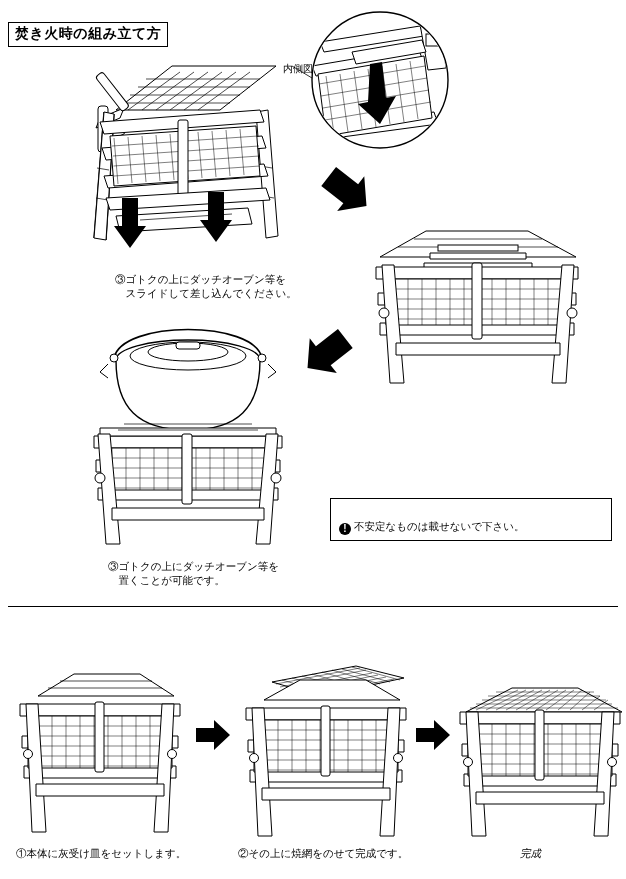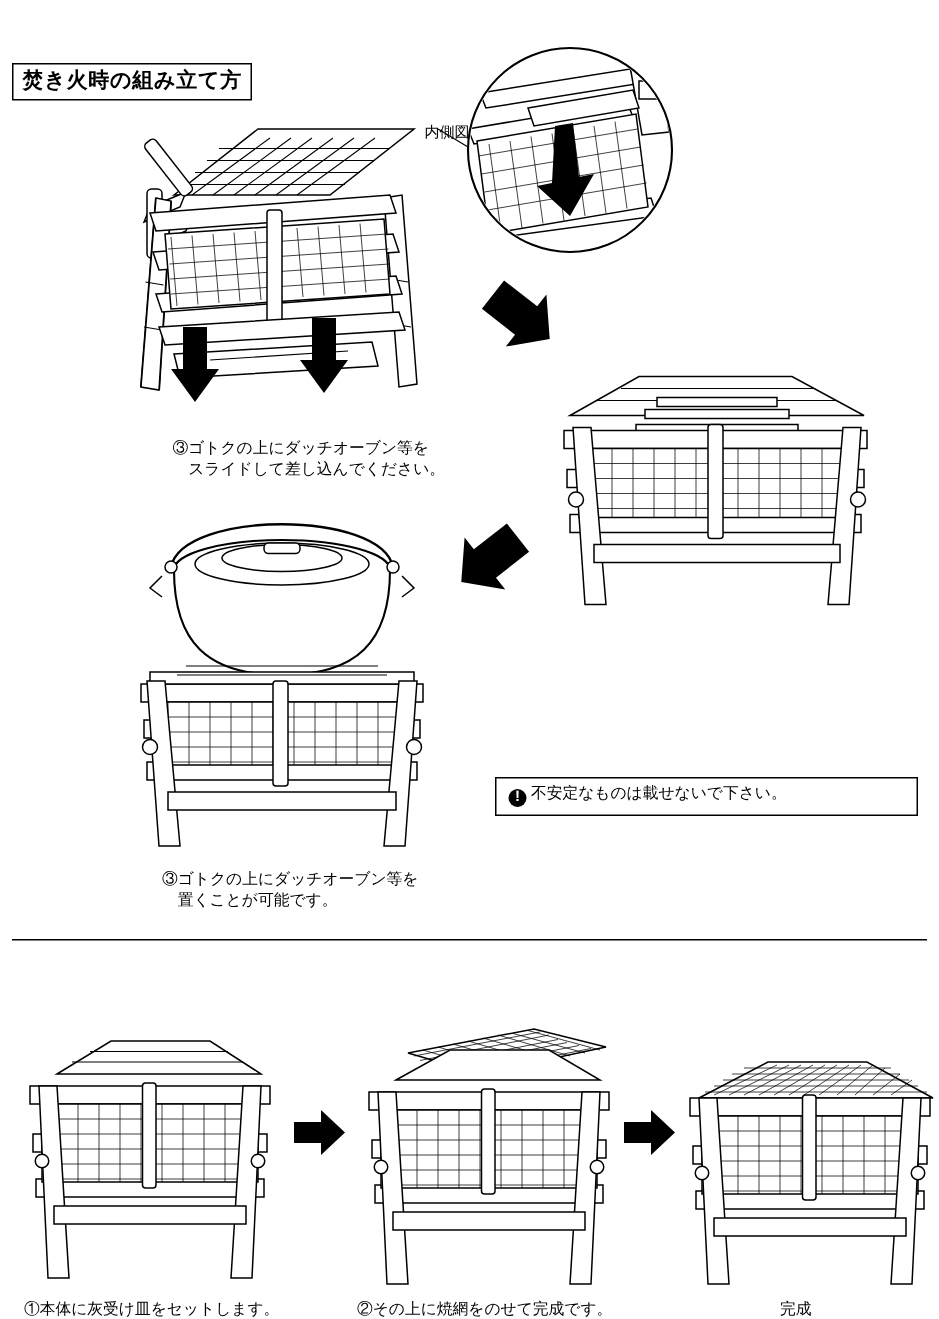--- a/index.html
+++ b/index.html
@@ -12,21 +12,20 @@
     height: 879px;
     position: relative;
     font-family: "Liberation Sans", sans-serif;
     color: #000000;
     overflow: hidden;
   }
   .page {
     position: relative;
     width: 626px;
     height: 624px;
-    margin-top: 20px;
   }
 
   
   .section-title {
     position: absolute;
     border: 1.5px solid #000;
     padding: 2px 6px 3px 6px;
     font-size: 14px;
     font-weight: bold;
     letter-spacing: 0.5px;
@@ -57,30 +56,30 @@
     font-size: 10.5px;
     line-height: 1.35;
     white-space: pre;
   }
   #cap1 { left: 115px; top: 272px; }
   #cap2 { left: 393px; top: 396px; }
   #cap3 { left: 108px; top: 559px; }
   #cap-inner { left: 283px; top: 62px; font-size: 10px; }
   #cap-b1 { left: 16px; top: 846px; }
   #cap-b2 { left: 238px; top: 846px; }
-  #cap-b3 { left: 520px; top: 846px; }
+  #cap-b3 { left: 520px; top: 846px; font-style: italic; }
 
   
   .warn-box {
     position: absolute;
     left: 330px;
     top: 498px;
     width: 282px;
     border: 1.5px solid #000;
-    padding: 3px 6px 5px 8px;
+    padding: 20px 6px 5px 8px;
     box-sizing: border-box;
     font-size: 10.5px;
     line-height: 1.45;
     background: #fff;
   }
   .warn-box .warn-icon {
     display: inline-block;
     width: 12px;
     height: 12px;
     border-radius: 50%;

